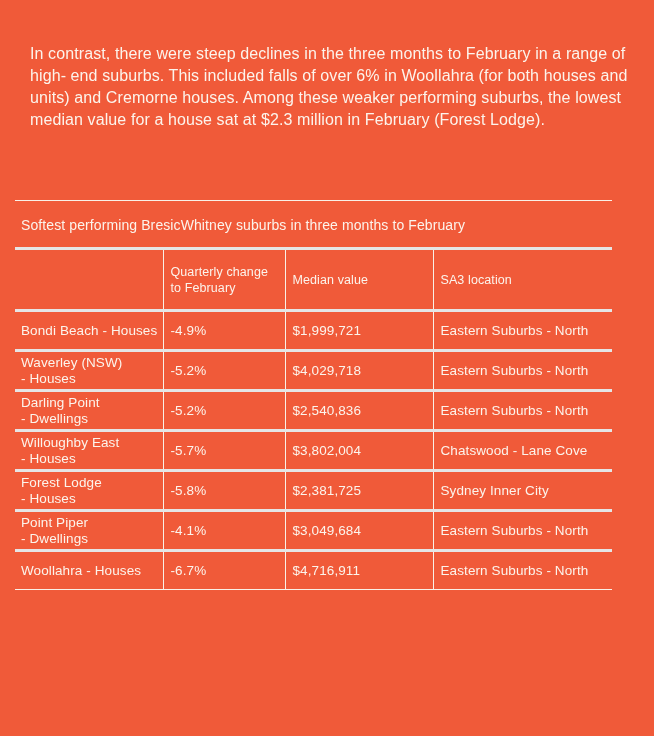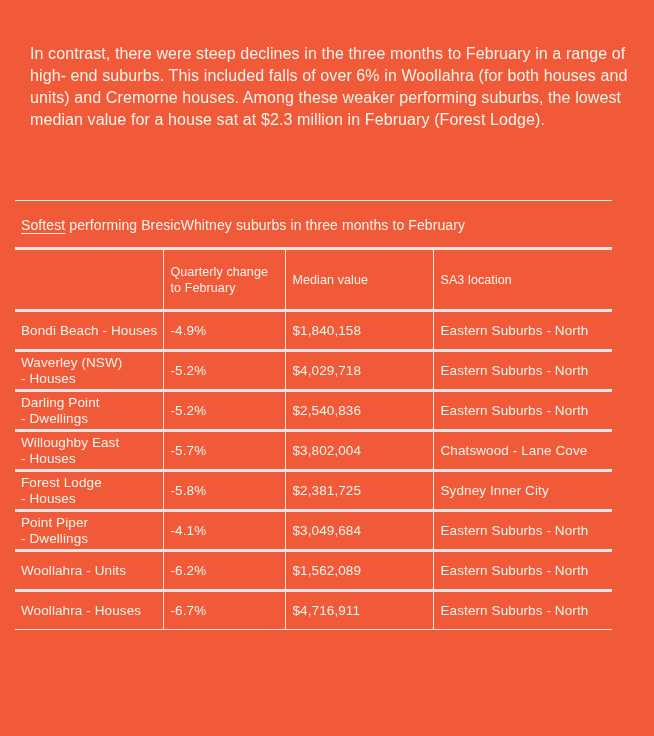--- a/index.html
+++ b/index.html
@@ -38,21 +38,20 @@
   }
   .section-heading {
     box-sizing: border-box;
     height: 46px;
     padding: 16px 0 0 6px;
     font-size: 14px;
     letter-spacing: 0.1px;
   }
   .heading-link {
     color: inherit;
-    text-decoration: underline;
     text-underline-offset: 3px;
     text-decoration-thickness: 1px;
     cursor: pointer;
   }
   table.suburbs {
     width: 597px;
     border-collapse: collapse;
     table-layout: fixed;
   }
   table.suburbs col.c1 { width: 148px; }
@@ -124,21 +123,21 @@
         <th>Quarterly change
 to February</th>
         <th>Median value</th>
         <th>SA3 location</th>
       </tr>
     </thead>
     <tbody>
       <tr>
         <td class="suburb">Bondi Beach - Houses</td>
         <td>-4.9%</td>
-        <td>$1,840,158</td>
+        <td>$1,999,721</td>
         <td>Eastern Suburbs - North</td>
       </tr>
       <tr>
         <td class="suburb">Waverley (NSW)
 - Houses</td>
         <td>-5.2%</td>
         <td>$4,029,718</td>
         <td>Eastern Suburbs - North</td>
       </tr>
       <tr>
@@ -163,26 +162,20 @@
         <td>Sydney Inner City</td>
       </tr>
       <tr>
         <td class="suburb">Point Piper
 - Dwellings</td>
         <td>-4.1%</td>
         <td>$3,049,684</td>
         <td>Eastern Suburbs - North</td>
       </tr>
       <tr>
-        <td class="suburb">Woollahra - Units</td>
-        <td>-6.2%</td>
-        <td>$1,562,089</td>
-        <td>Eastern Suburbs - North</td>
-      </tr>
-      <tr>
         <td class="suburb">Woollahra - Houses</td>
         <td>-6.7%</td>
         <td>$4,716,911</td>
         <td>Eastern Suburbs - North</td>
       </tr>
     </tbody>
   </table>
 
 </div>
 

